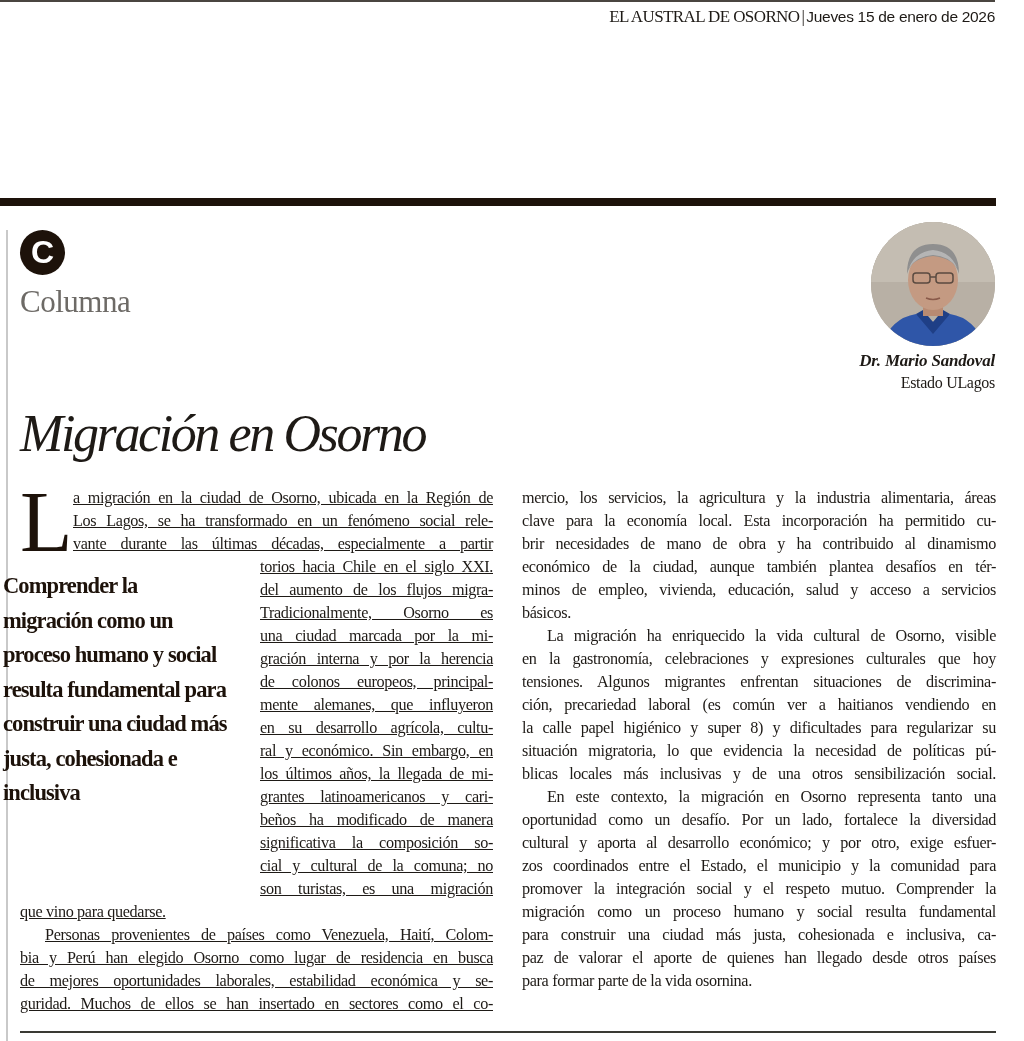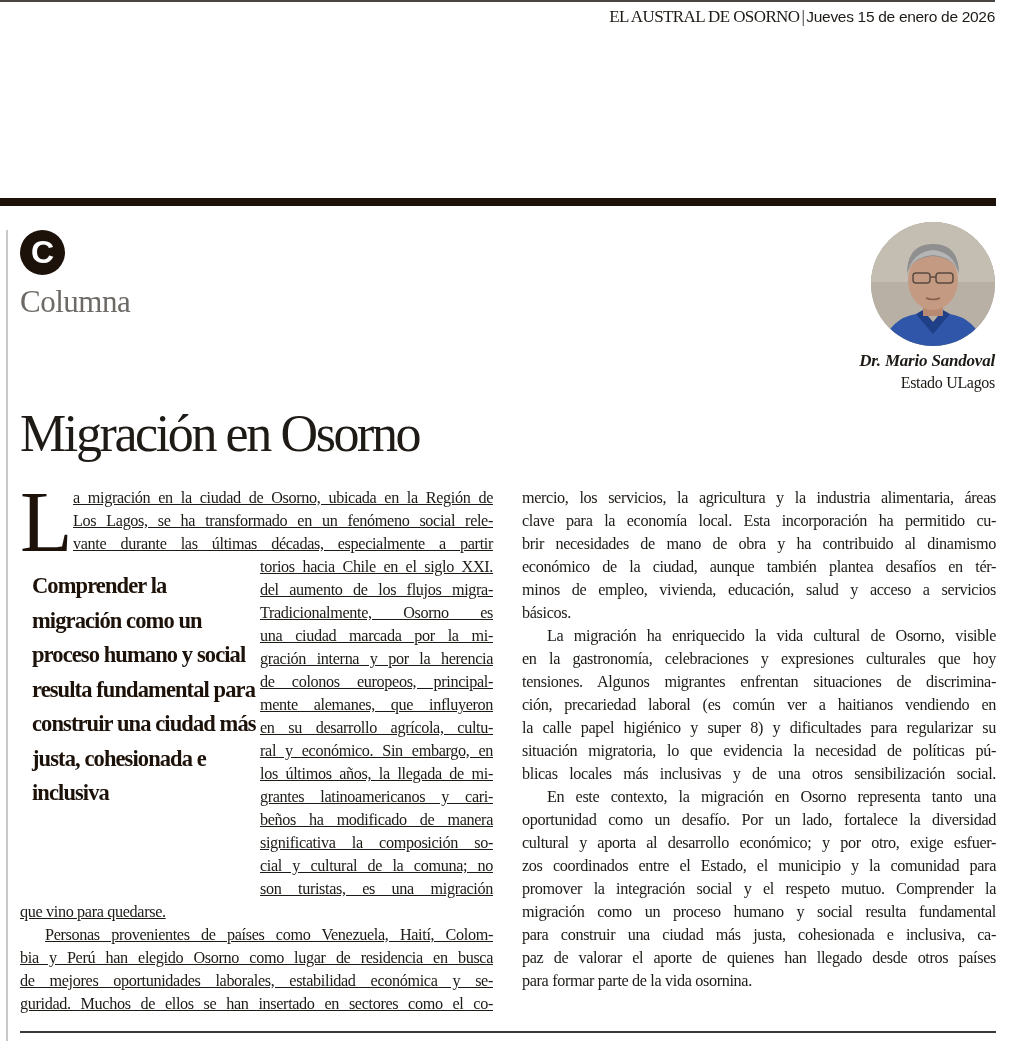--- a/index.html
+++ b/index.html
@@ -16,31 +16,31 @@
 
   .left-vline { position: absolute; left: 6px; top: 230px; width: 2px; height: 811px; background: #c9c9c9; }
 
   .section-badge { position: absolute; left: 20px; top: 230px; width: 45px; height: 45px; border-radius: 50%; background: #1d120a; color: #fff; font-family: "Liberation Sans", sans-serif; font-weight: bold; font-size: 32px; line-height: 45px; text-align: center; }
   .section-label { position: absolute; left: 20px; top: 284px; font-family: "Liberation Serif", serif; font-size: 31px; color: #6d6a66; letter-spacing: -0.5px; }
 
   .author-photo { position: absolute; left: 871px; top: 222px; width: 124px; height: 124px; border-radius: 50%; overflow: hidden; background: #b5aea3; }
   .author-name { position: absolute; right: 29px; top: 351px; font-family: "Liberation Serif", serif; font-style: italic; font-weight: bold; font-size: 17px; color: #1e1a16; letter-spacing: -0.2px; }
   .author-org { position: absolute; right: 29px; top: 374px; font-family: "Liberation Serif", serif; font-size: 16px; color: #1e1a16; letter-spacing: -0.3px; }
 
-  .headline { position: absolute; left: 20px; top: 404px; font-family: "Liberation Serif", serif; font-weight: normal; font-size: 52px; color: #1e1a16; letter-spacing: -2.4px; white-space: nowrap; }
+  .headline { position: absolute; left: 20px; top: 404px; font-family: "Liberation Serif", serif; font-weight: normal; font-size: 52px; color: #1e1a16; letter-spacing: -2.4px; white-space: nowrap; font-style: italic; }
 
   .body-text { font-family: "Liberation Serif", serif; font-size: 16.2px; line-height: 23px; color: #1e1a16; letter-spacing: -0.35px; }
 
   .col1 { position: absolute; left: 20px; top: 487px; width: 473px; }
   .dropcap-line { position: relative; padding-left: 53px; }
   .dropcap { position: absolute; left: 0; top: 0; font-family: "Liberation Serif", serif; font-size: 86px; line-height: 70px; color: #1d120a; }
   .col1 .line { display: block; text-align: justify; text-align-last: justify; text-decoration: underline; }
   .col1 .line.last { text-align-last: left; }
 
-  .pullquote { position: absolute; left: 32px; top: 569px; width: 225px; font-family: "Liberation Serif", serif; font-weight: bold; font-size: 22.5px; line-height: 34.5px; color: #1d120a; letter-spacing: -0.9px; }
+  .pullquote { position: absolute; left: 3px; top: 569px; width: 225px; font-family: "Liberation Serif", serif; font-weight: bold; font-size: 22.5px; line-height: 34.5px; color: #1d120a; letter-spacing: -0.9px; }
 
   .narrow { position: absolute; left: 260px; top: 556px; width: 233px; }
 
   .col2 { position: absolute; left: 522px; top: 487px; width: 474px; }
   .col2 .line { display: block; text-align: justify; text-align-last: justify; white-space: nowrap; }
   .line { white-space: nowrap; }
   .indent { padding-left: 25px; }
   .line.last { text-align-last: left; }
 
   .bottom-rule { position: absolute; left: 20px; top: 1031px; width: 976px; height: 2px; background: #3a3a34; }

